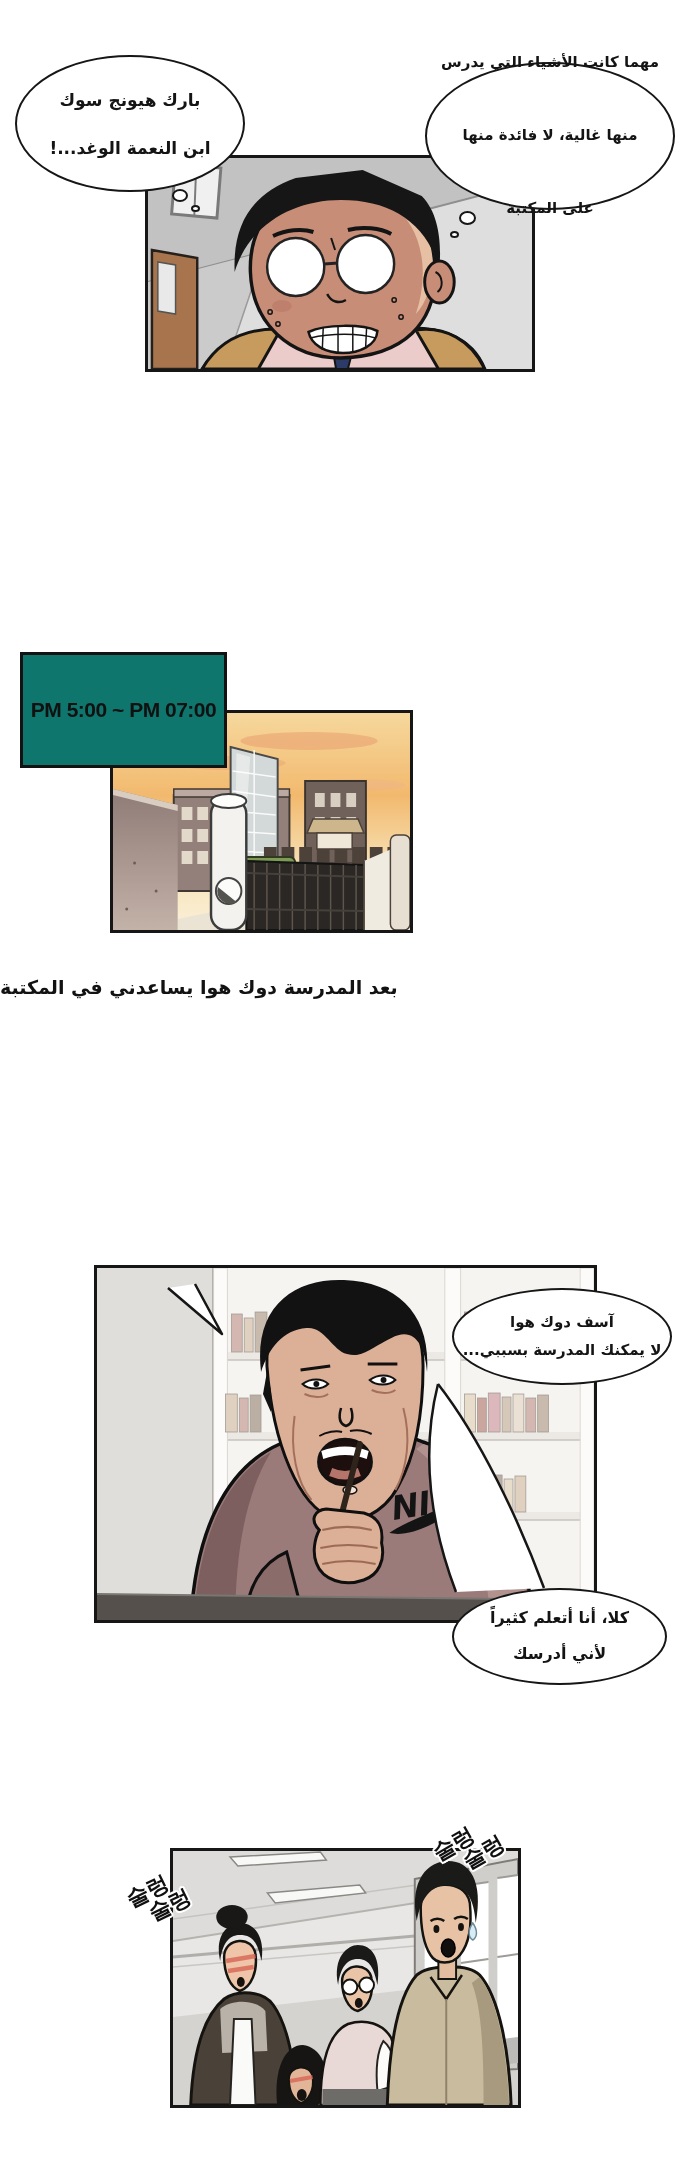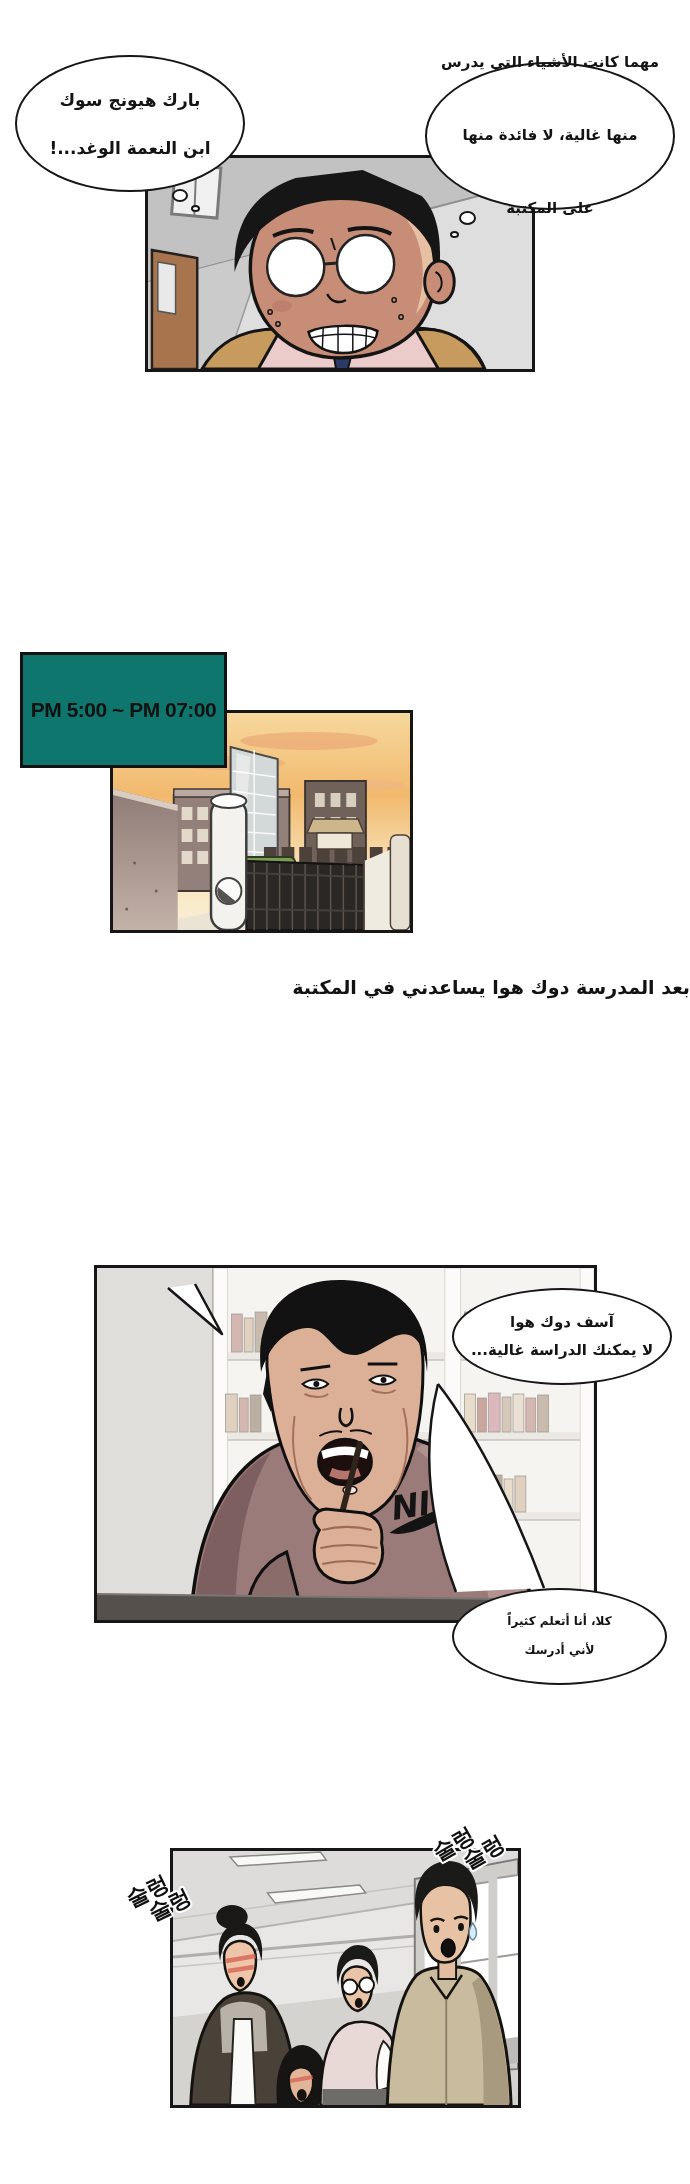--- a/index.html
+++ b/index.html
@@ -11,29 +11,29 @@
           display:flex;flex-direction:column;justify-content:center;align-items:center;
           text-align:center;direction:rtl;font-weight:bold;color:#141414;z-index:5;box-sizing:border-box;
           padding:8px 14px;}
   .bubble .ln{white-space:nowrap;}
   .tcircle{position:absolute;background:#fff;border:2px solid #161616;border-radius:50%;z-index:5;box-sizing:border-box;}
   .tail{position:absolute;z-index:6;}
   .timebox{position:absolute;left:20px;top:652px;width:207px;height:116px;background:#0f766e;
            border:3px solid #121212;box-sizing:border-box;display:flex;align-items:center;justify-content:center;
            font-family:"Liberation Sans",sans-serif;font-size:21px;font-weight:bold;color:#111;
            letter-spacing:-0.5px;transform-origin:center;z-index:6;}
-  .caption{position:absolute;left:0;top:976px;width:690px;text-align:right;direction:rtl;
+  .caption{position:absolute;left:0;top:976px;width:690px;text-align:left;direction:rtl;
            font-size:19px;font-weight:bold;color:#121212;z-index:2;}
   .sfx{position:absolute;font-weight:bold;font-size:22px;line-height:1.02;color:#101010;z-index:3;
        text-shadow:-2px 0 0 #fff,2px 0 0 #fff,0 -2px 0 #fff,0 2px 0 #fff,
                    -1.5px -1.5px 0 #fff,1.5px -1.5px 0 #fff,-1.5px 1.5px 0 #fff,1.5px 1.5px 0 #fff;}
   .sfx .ln{display:block;white-space:nowrap;}
   .fs17{font-size:17px;line-height:2.0;gap:14px;}
   .fs15{font-size:15px;line-height:1.85;}
-  .fs14{font-size:12px;line-height:1.8;gap:7px;}
+  .fs14{font-size:16px;line-height:1.8;gap:7px;}
 </style>
 </head>
 <body>
 
 <div class="page">
 
   <div class="bubble fs17" style="left:15px;top:55px;width:230px;height:137px;">
     <div class="ln">بارك هيونج سوك</div>
     <div class="ln">ابن النعمة الوغد...!</div>
   </div>
@@ -291,21 +291,21 @@
         </g>
         <path d="M150,352 C152,320 166,295 192,284 L206,338 C192,342 184,346 180,352 Z" fill="#8a6c6a" stroke="#0f0f0f" stroke-width="3"></path>
       </g>
       <polygon points="0,326 503,332 503,352 0,352" fill="#55504c"></polygon>
       <line x1="0" y1="326" x2="503" y2="332" stroke="#7a7672" stroke-width="2"></line>
     </svg>
   </div>
 
   <div class="bubble fs15" style="left:452px;top:1288px;width:220px;height:97px;">
     <div class="ln">آسف دوك هوا</div>
-    <div class="ln">لا يمكنك الدراسة غالية...</div>
+    <div class="ln">لا يمكنك المدرسة بسببي...</div>
   </div>
 
   <svg class="tail" style="left:408px;top:1378px;width:150px;height:220px;" viewBox="0 0 150 220">
     <path d="M30,6 C14,70 20,140 48,214 L136,210 C110,140 72,60 30,6 Z" fill="#ffffff"></path>
     <path d="M30,6 C14,70 20,140 48,214" fill="none" stroke="#161616" stroke-width="2.5"></path>
     <path d="M30,6 C72,60 110,140 136,210" fill="none" stroke="#161616" stroke-width="2.5"></path>
   </svg>
 
   <div class="bubble fs14" style="left:452px;top:1588px;width:215px;height:97px;z-index:5;">
     <div class="ln">كلا، أنا أتعلم كثيراً</div>

